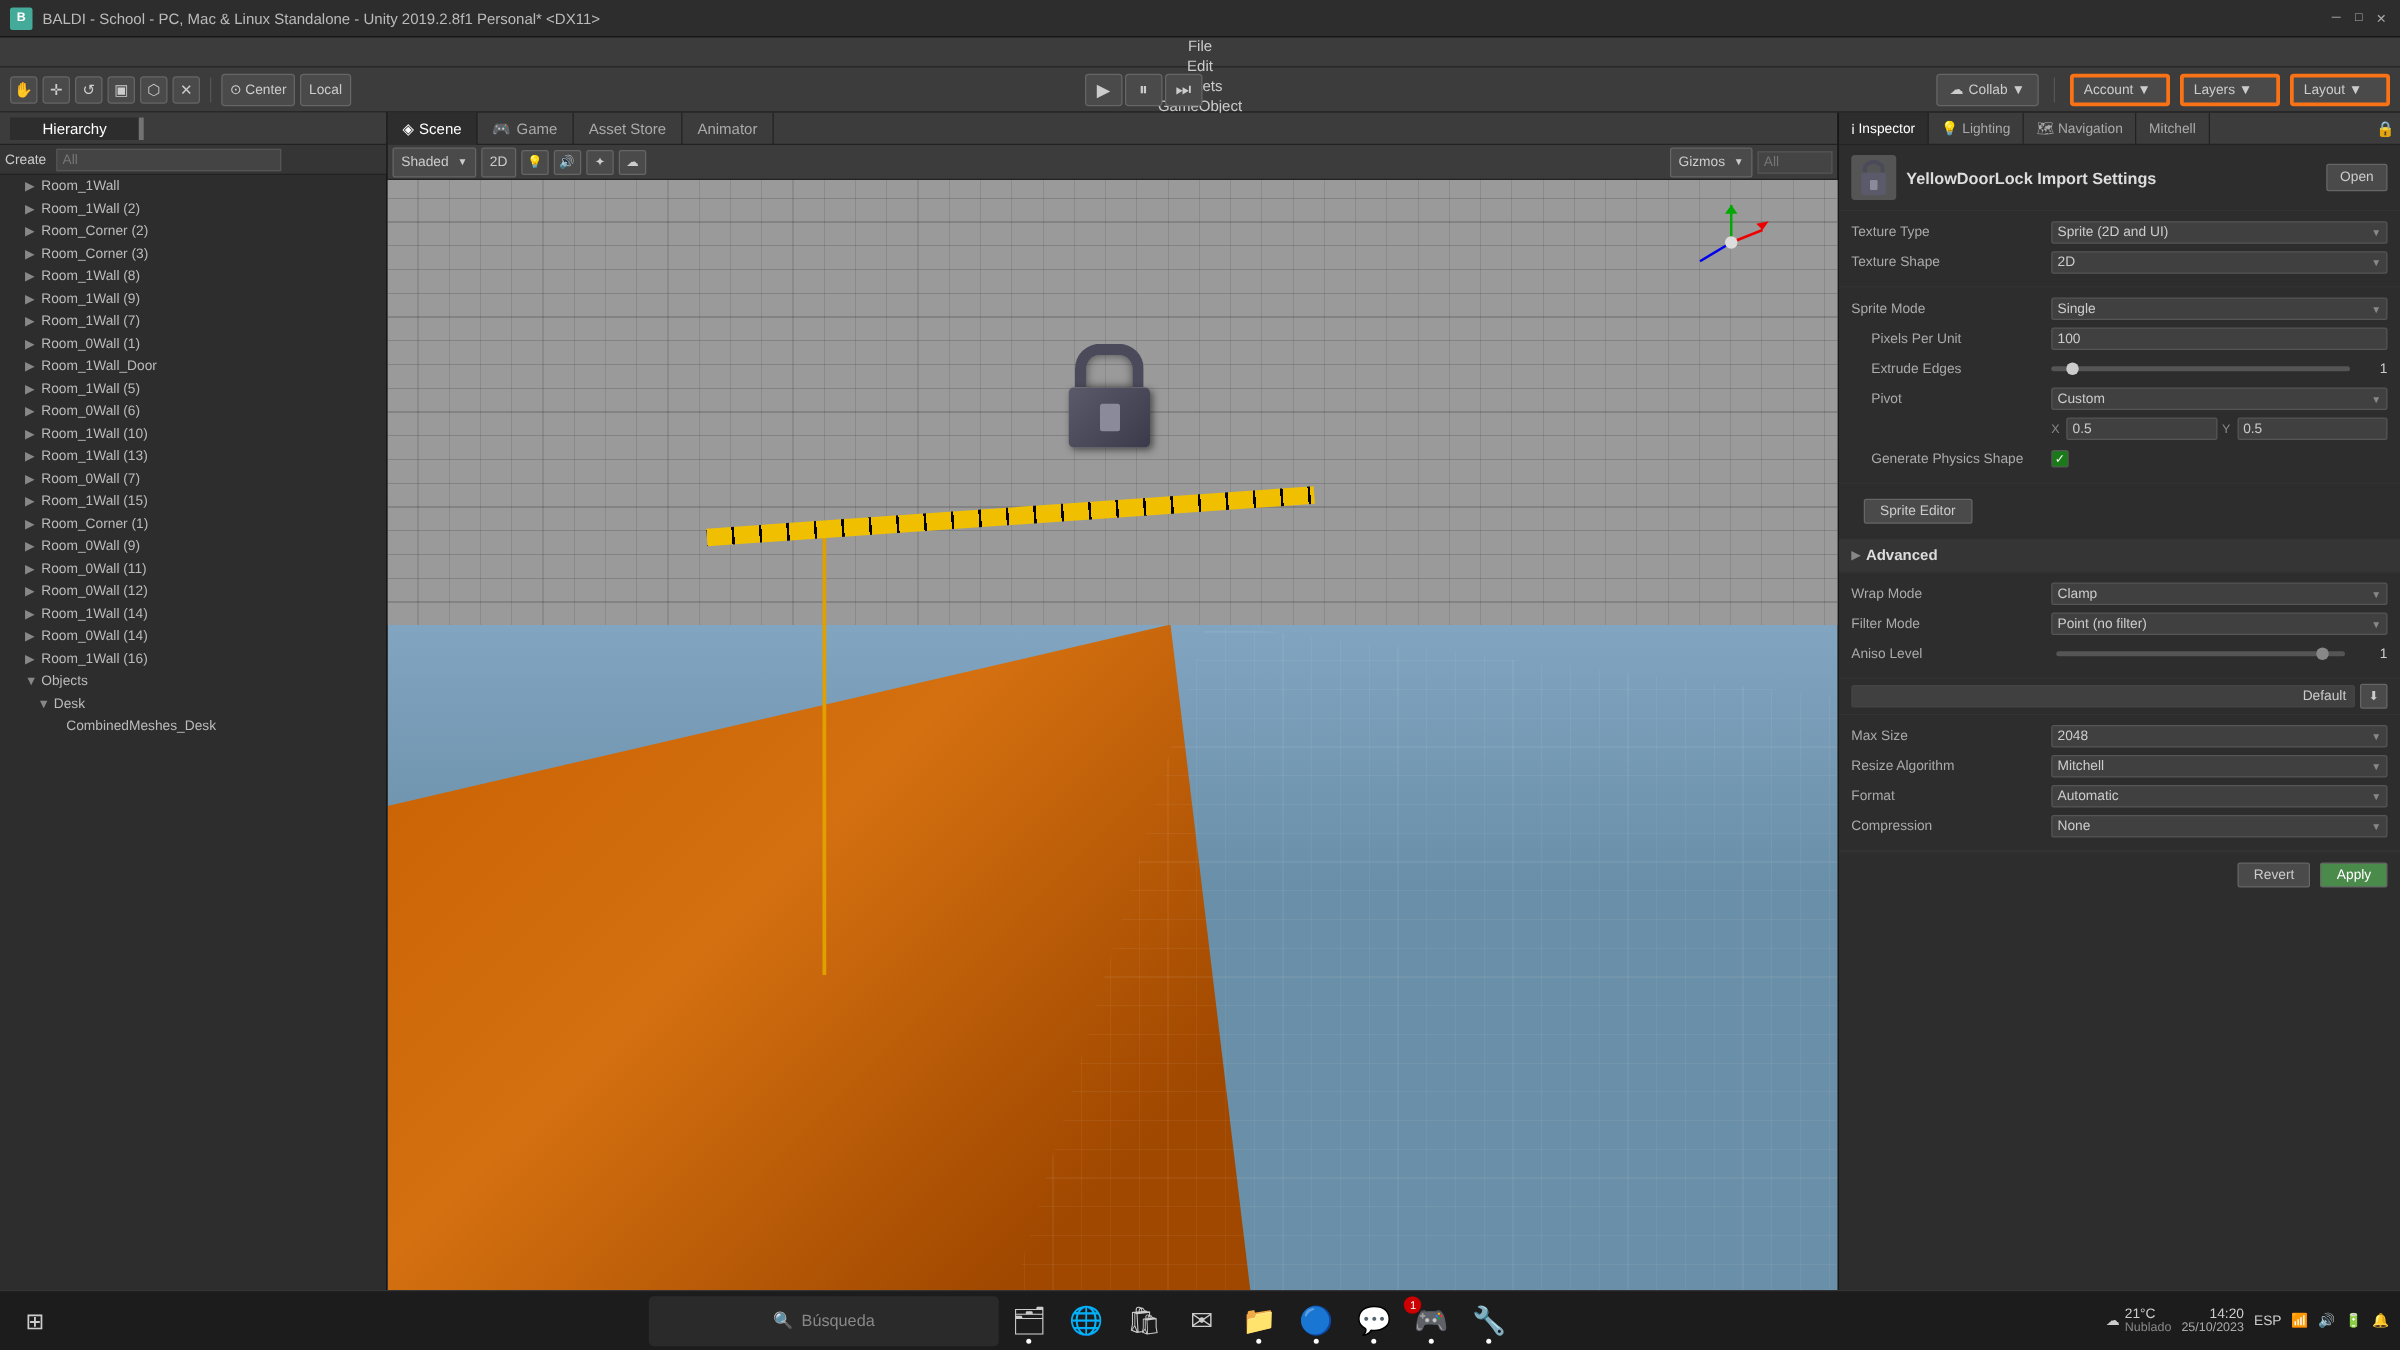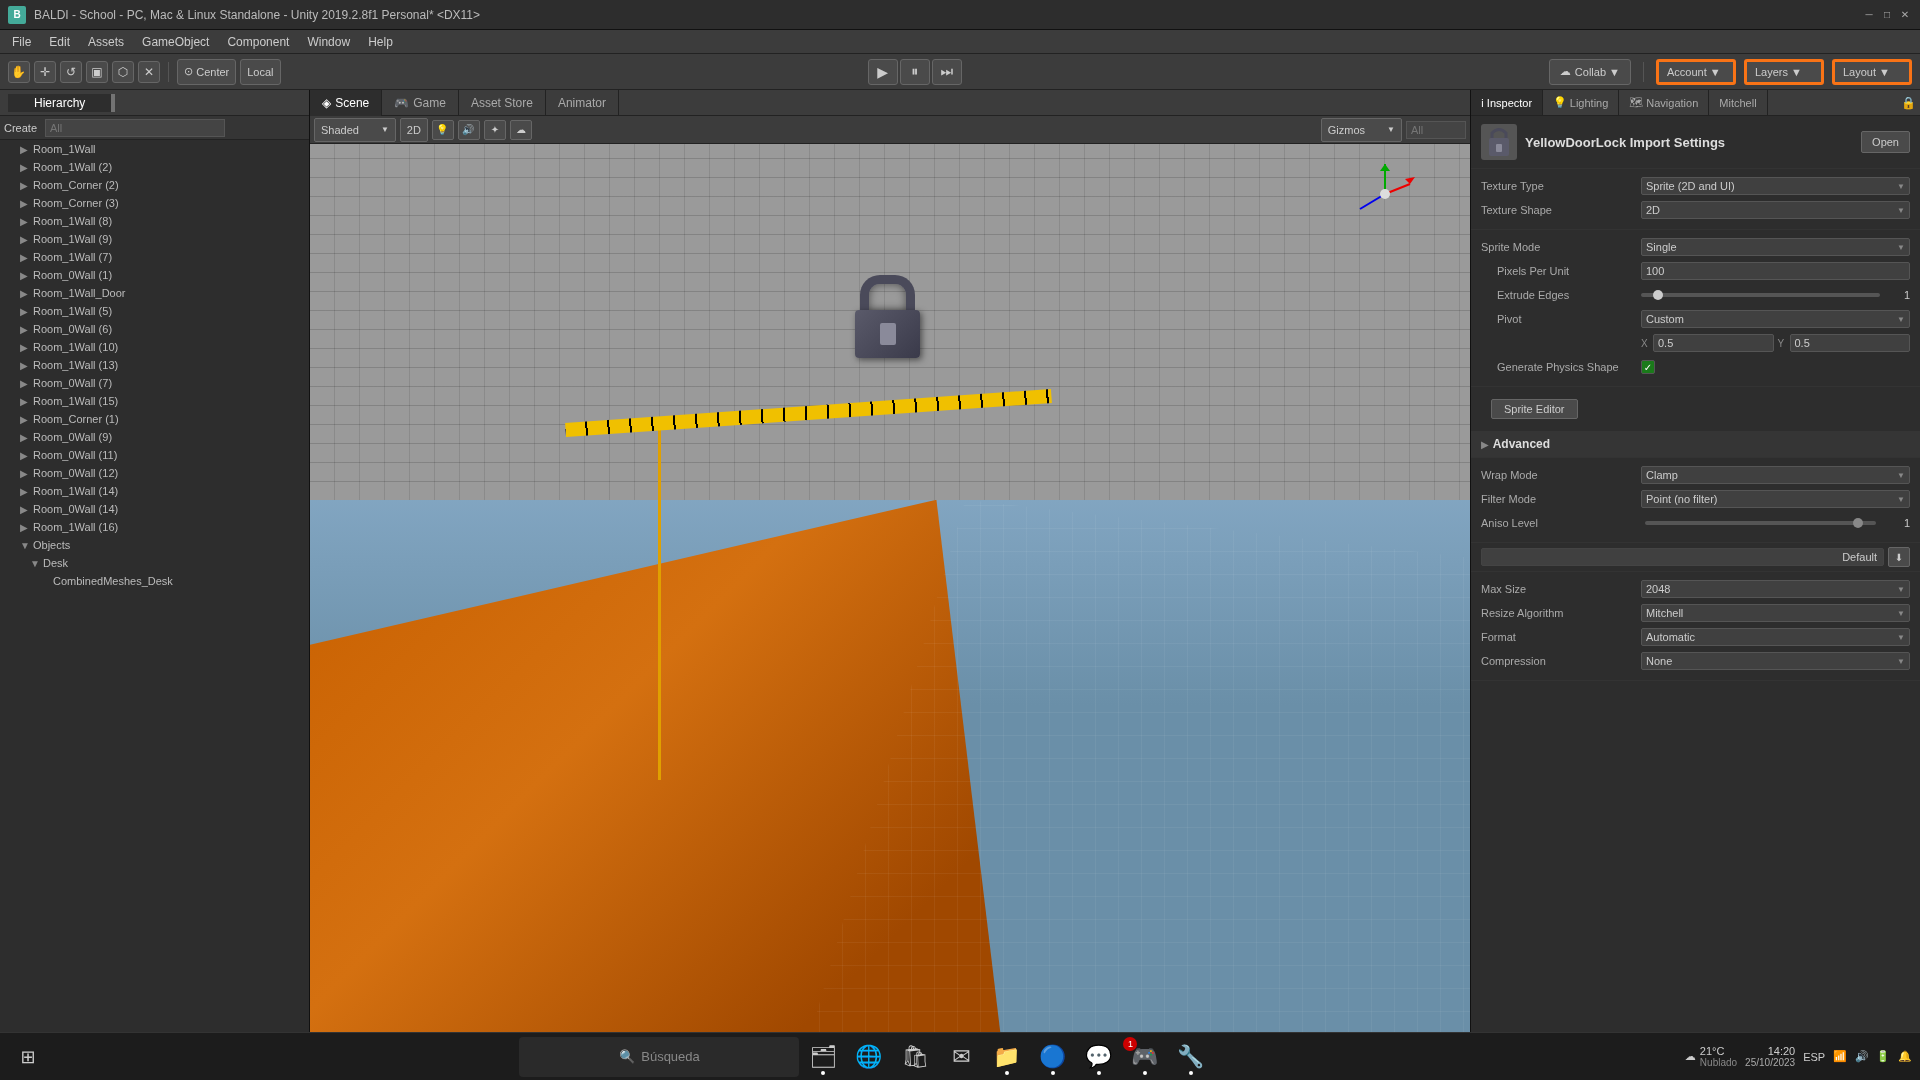--- a/index.html
+++ b/index.html
@@ -6,21 +6,21 @@
     body { width: 1920px; height: 1080px; overflow: hidden; font-family: 'Segoe UI', Arial, sans-serif; font-size: 12px; background: #1a1a1a; color: #ccc; }
 
     
     #titlebar { display: flex; align-items: center; justify-content: space-between; background: #2d2d2d; height: 30px; padding: 0 8px; border-bottom: 1px solid #111; }
     #titlebar-left { display: flex; align-items: center; gap: 8px; color: #bbb; font-size: 12px; }
     #titlebar-logo { width: 18px; height: 18px; background: #4a9; border-radius: 2px; display: flex; align-items: center; justify-content: center; color: white; font-size: 10px; font-weight: bold; }
     #titlebar-controls { display: flex; gap: 4px; }
     #titlebar-controls span { width: 14px; height: 14px; border-radius: 50%; display: flex; align-items: center; justify-content: center; color: #aaa; font-size: 10px; cursor: pointer; }
 
     
-    #menubar { display: flex; align-items: center; background: #3c3c3c; height: 24px; padding: 0 4px; border-bottom: 1px solid #222; gap: 2px; }
+    #menubar { display: flex; align-items: center; background: #3c3c3c; height: 24px; padding: 0 4px; border-bottom: 1px solid #222; gap: 2px; flex-direction: column; }
     .menu-item { padding: 0 8px; height: 24px; display: flex; align-items: center; color: #ccc; cursor: pointer; font-size: 12px; }
 
     
     #toolbar { display: flex; align-items: center; background: #3c3c3c; height: 36px; padding: 0 8px; border-bottom: 1px solid #222; gap: 4px; }
     .toolbar-btn { padding: 2px 6px; background: #4a4a4a; border: 1px solid #666; color: #ccc; border-radius: 3px; cursor: pointer; font-size: 11px; height: 26px; display: flex; align-items: center; gap: 3px; }
     .toolbar-sep { width: 1px; background: #555; height: 20px; margin: 0 4px; }
     .toolbar-icon { width: 22px; height: 22px; background: #4a4a4a; border: 1px solid #666; border-radius: 3px; display: flex; align-items: center; justify-content: center; cursor: pointer; font-size: 12px; }
     #play-controls { display: flex; gap: 2px; margin: 0 auto; }
     .play-btn { width: 30px; height: 26px; background: #4a4a4a; border: 1px solid #666; border-radius: 3px; display: flex; align-items: center; justify-content: center; cursor: pointer; color: #ccc; font-size: 14px; }
     .collab-area { display: flex; align-items: center; gap: 8px; }
@@ -43,21 +43,21 @@
     .hier-item.indent1 { padding-left: 20px; }
     .hier-item.indent2 { padding-left: 30px; }
     .hier-item.indent3 { padding-left: 40px; }
 
     
     #center-panel { flex: 1; display: flex; flex-direction: column; }
     #scene-tabs { background: #3c3c3c; height: 26px; display: flex; align-items: center; border-bottom: 1px solid #222; gap: 0; }
     .scene-tab { padding: 0 12px; height: 26px; display: flex; align-items: center; gap: 4px; font-size: 12px; color: #aaa; cursor: pointer; border-right: 1px solid #222; }
     .scene-tab.active { background: #2d2d2d; color: #fff; }
     #scene-toolbar { background: #3c3c3c; height: 28px; display: flex; align-items: center; gap: 4px; padding: 0 4px; border-bottom: 1px solid #222; }
-    .scene-dropdown { padding: 11px 6px; background: #4a4a4a; border: 1px solid #666; color: #ccc; border-radius: 2px; font-size: 11px; height: 17px; display: flex; align-items: center; gap: 18px; cursor: pointer; }
+    .scene-dropdown { padding: 11px 6px; background: #4a4a4a; border: 1px solid #666; color: #ccc; border-radius: 2px; font-size: 11px; height: 17px; display: flex; align-items: center; gap: 3px; cursor: pointer; }
     .scene-toolbar-btn { width: 22px; height: 20px; background: #4a4a4a; border: 1px solid #666; border-radius: 2px; display: flex; align-items: center; justify-content: center; cursor: pointer; color: #ccc; font-size: 10px; }
     #scene-view { flex: 1; background: #5a5a5a; position: relative; overflow: hidden; }
 
     
     .scene-bg { position: absolute; inset: 0; background: linear-gradient(180deg, #b0c4d8 0%, #8aadca 30%, #6a8fa8 60%); }
 
     
     ::-webkit-scrollbar { width: 8px; height: 8px; }
     ::-webkit-scrollbar-track { background: #2a2a2a; }
     ::-webkit-scrollbar-thumb { background: #555; border-radius: 4px; }
@@ -520,20 +520,24 @@
               <span>Automatic</span>
             </div>
           </div>
           <div class="insp-row">
             <span class="insp-label">Compression</span>
             <div class="insp-value dropdown">
               <span>None</span>
             </div>
           </div>
         </div>
+        <div class="insp-footer">
+          <div class="revert-btn">Revert</div>
+          <div class="apply-btn">Apply</div>
+        </div>
       </div>
 
       <div id="asset-namebar">YellowDoorLock</div>
     </div>
   </div>
 </div>
 
 <div id="taskbar">
   <div id="taskbar-left">
     <div class="taskbar-btn">⊞</div>

